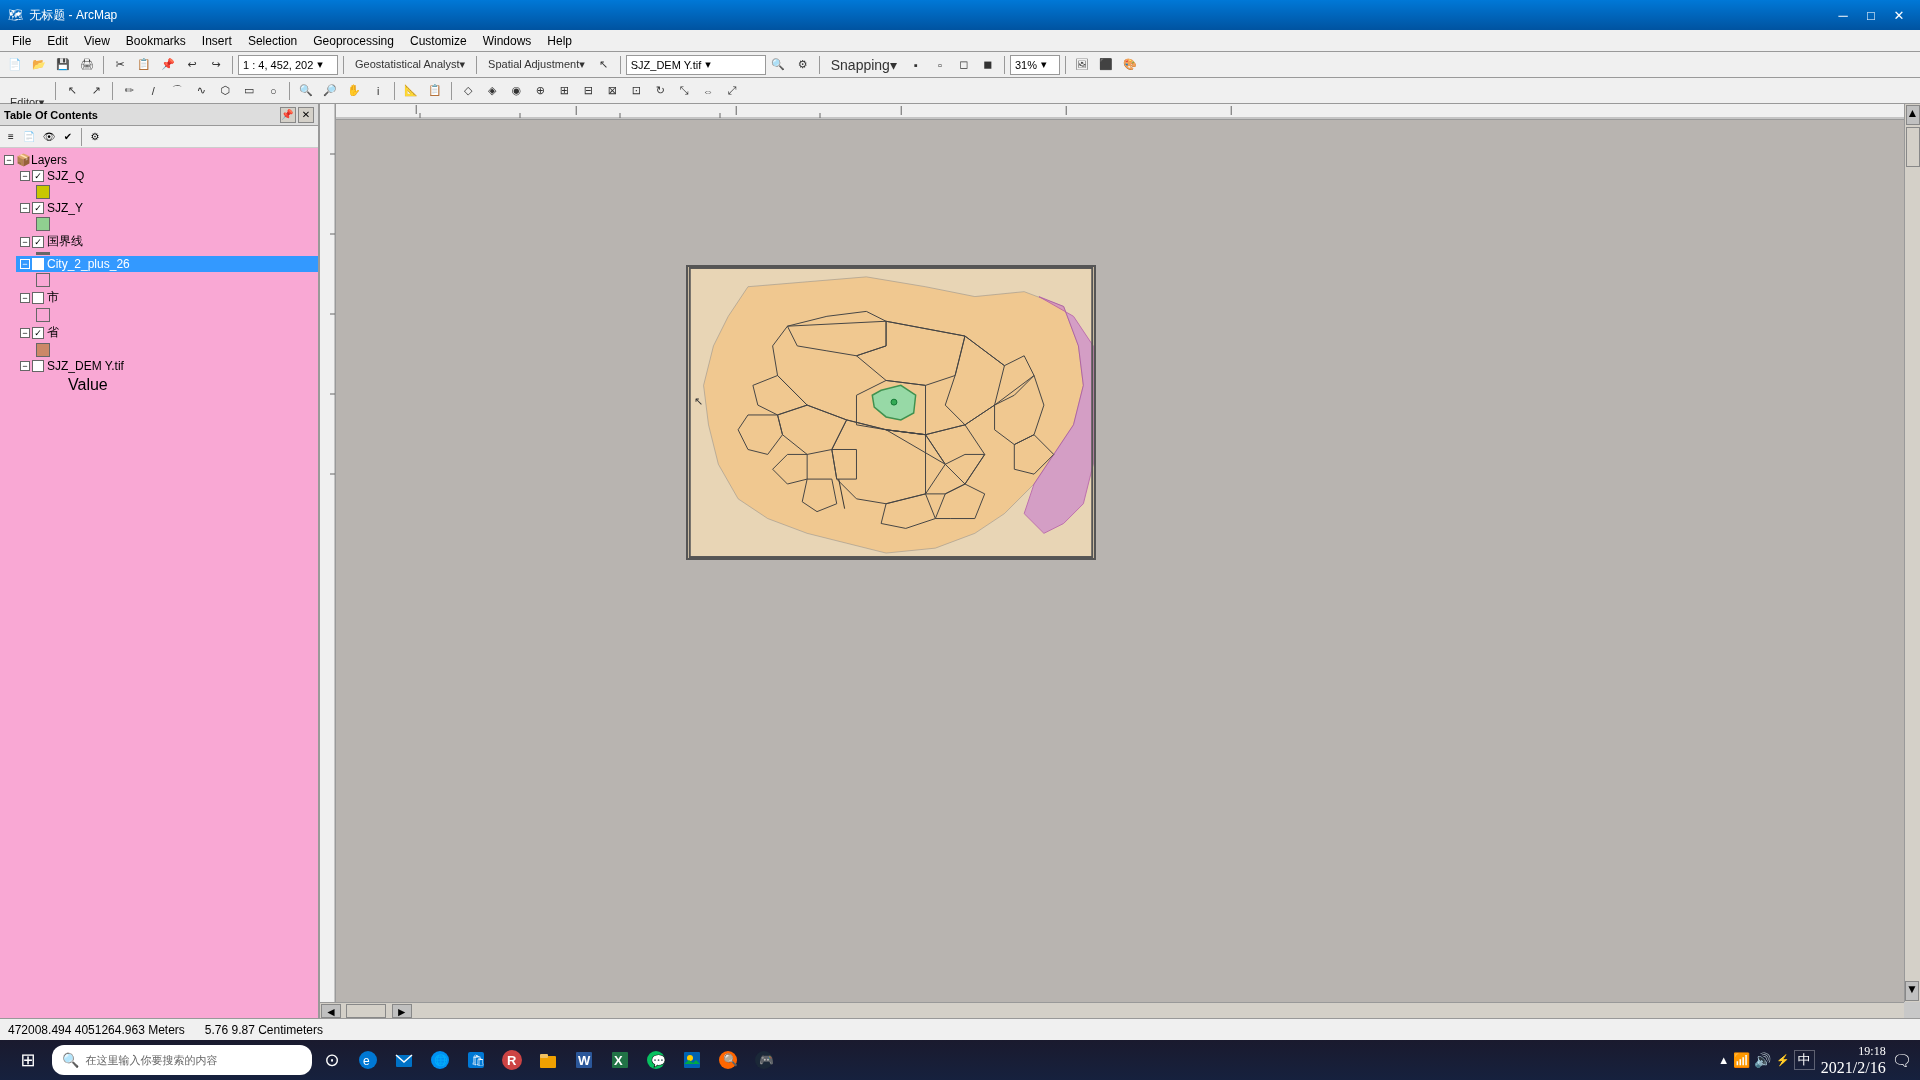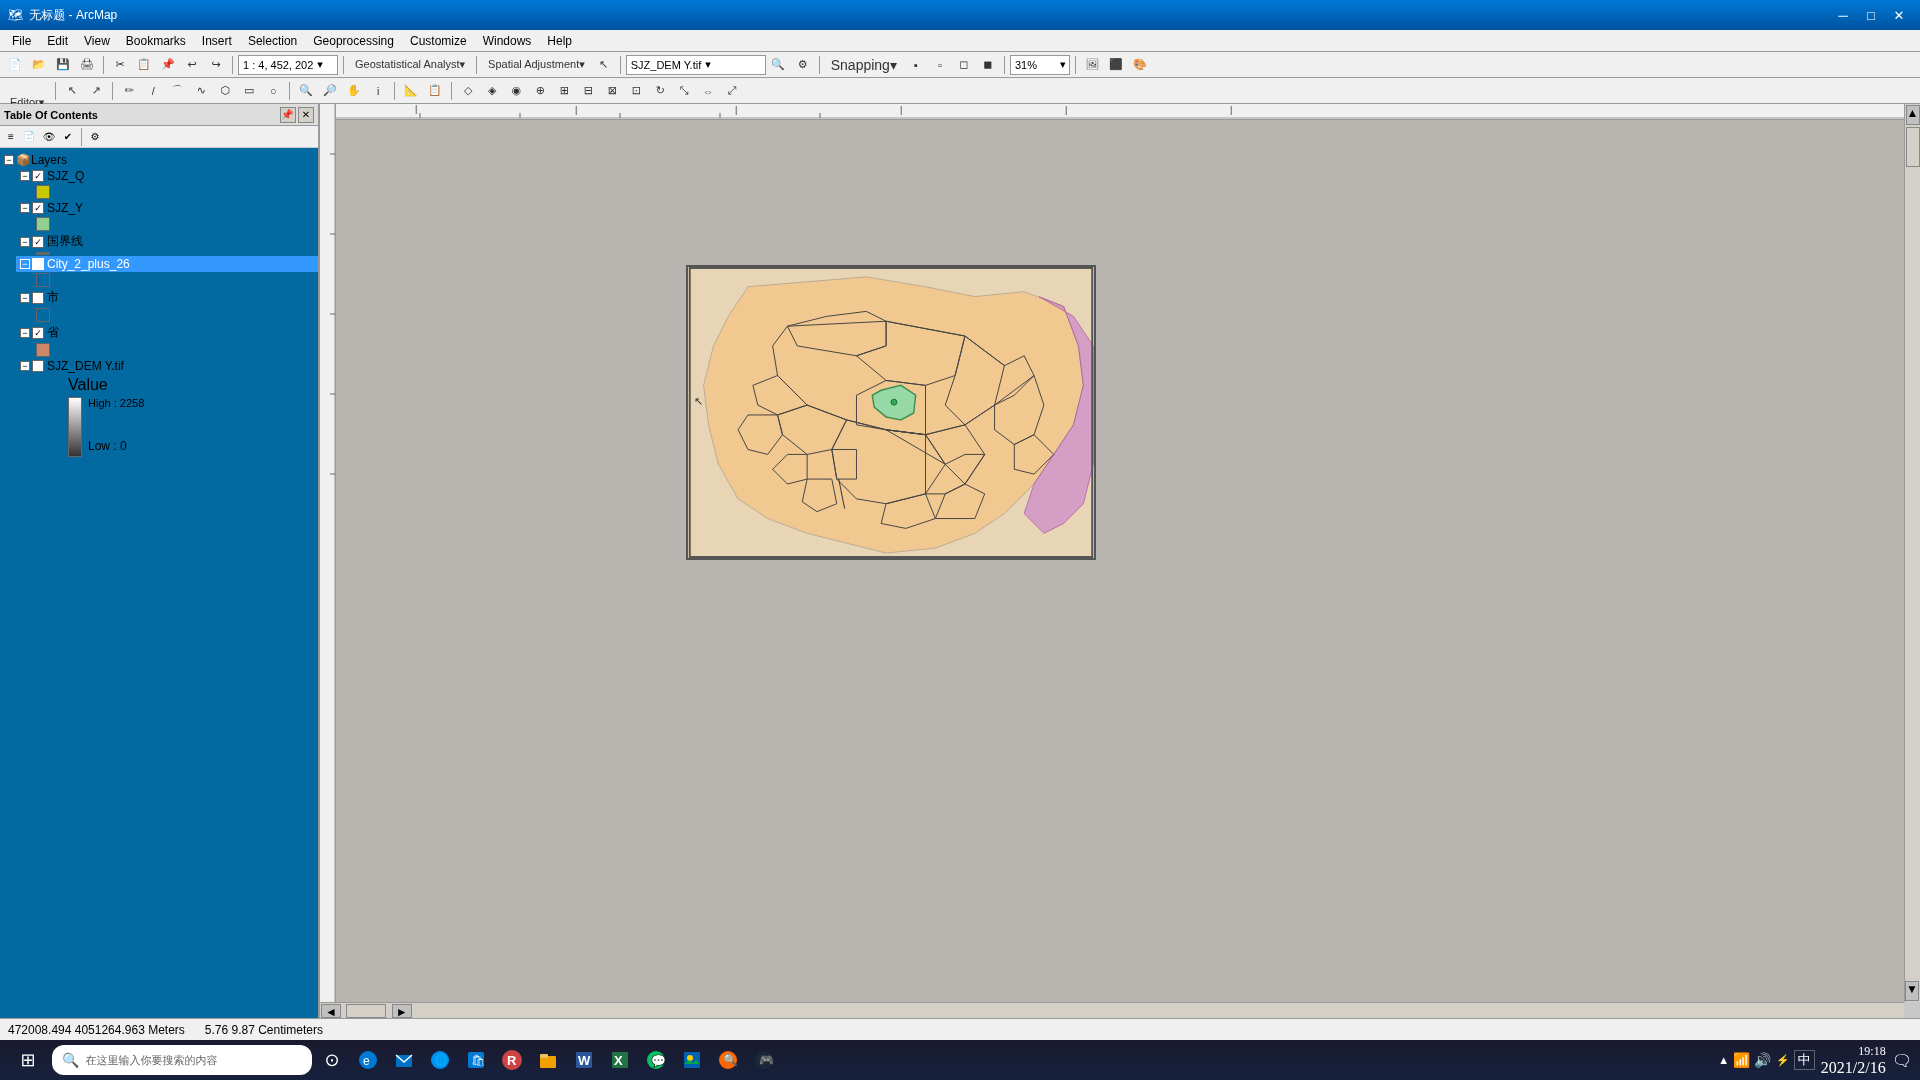--- a/index.html
+++ b/index.html
@@ -81,21 +81,21 @@
 
     
     #main {
       display: flex;
       height: calc(1080px - 30px - 22px - 26px - 26px - 30px - 22px);
     }
 
     
     #toc {
       width: 320px;
-      background: #0369a1;
+      background: #f9a8d4;
       border-right: 2px solid #999;
       display: flex;
       flex-direction: column;
       height: 100%;
     }
     #toc-header {
       height: 22px;
       background: #ddd;
       border-bottom: 1px solid #999;
       display: flex;
@@ -383,21 +383,21 @@
   <button class="toolbar-btn">⚙</button>
   <div class="toolbar-separator"></div>
 
   <button class="toolbar-btn" style="width:auto;padding:0 6px;font-size:14px;">Snapping▾</button>
   <button class="toolbar-btn">▪</button>
   <button class="toolbar-btn">▫</button>
   <button class="toolbar-btn">◻</button>
   <button class="toolbar-btn">◼</button>
   <div class="toolbar-separator"></div>
 
-  <div class="toolbar-combo" style="min-width:50px;gap:19px;">
+  <div class="toolbar-combo" style="min-width:50px;">
     <span style="font-size:11px;">31%</span>
     <span style="margin-left:4px;">▾</span>
   </div>
   <div class="toolbar-separator"></div>
   <button class="toolbar-btn">🖼</button>
   <button class="toolbar-btn">⬛</button>
   <button class="toolbar-btn">🎨</button>
 </div>
 
 <div class="toolbar" id="toolbar2">
@@ -543,27 +543,20 @@
       </div>
 
       <div class="layer-indent">
         <div class="layer-item">
           <span class="expand-btn">−</span>
           <span class="checkbox unchecked"></span>
           <span>SJZ_DEM Y.tif</span>
         </div>
         <div style="margin-left:48px;padding:2px 4px;font-size:16px;">
           <div>Value</div>
-        </div>
-        <div style="display:flex;margin-left:48px;padding:1px 4px;">
-          <div style="width:14px;height:60px;background:linear-gradient(to bottom,#fff,#333);border:1px solid #666;margin-right:6px;flex-shrink:0;"></div>
-          <div>
-            <div style="font-size:11px;">High : 2258</div>
-            <div style="margin-top:30px;">Low : 0</div>
-          </div>
         </div>
       </div>
 
     </div>
   </div>
 
   <div id="map-area">
 
     <div id="ruler-top">
       <svg width="100%" height="16" style="overflow:visible;">

